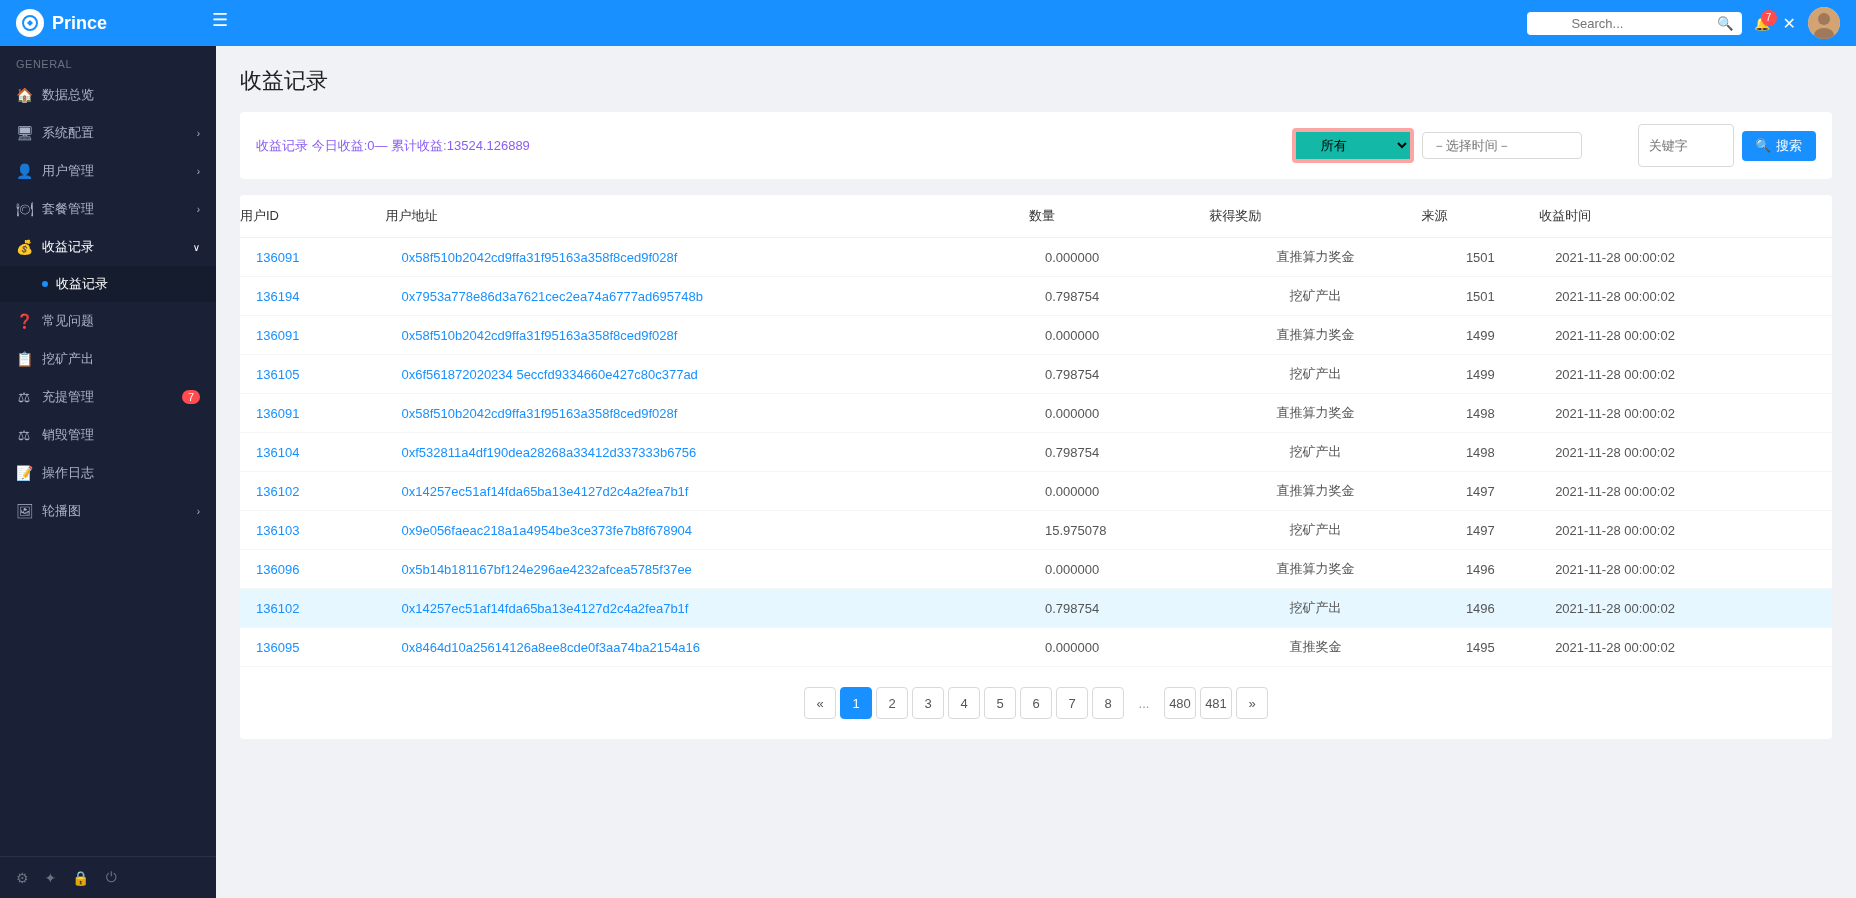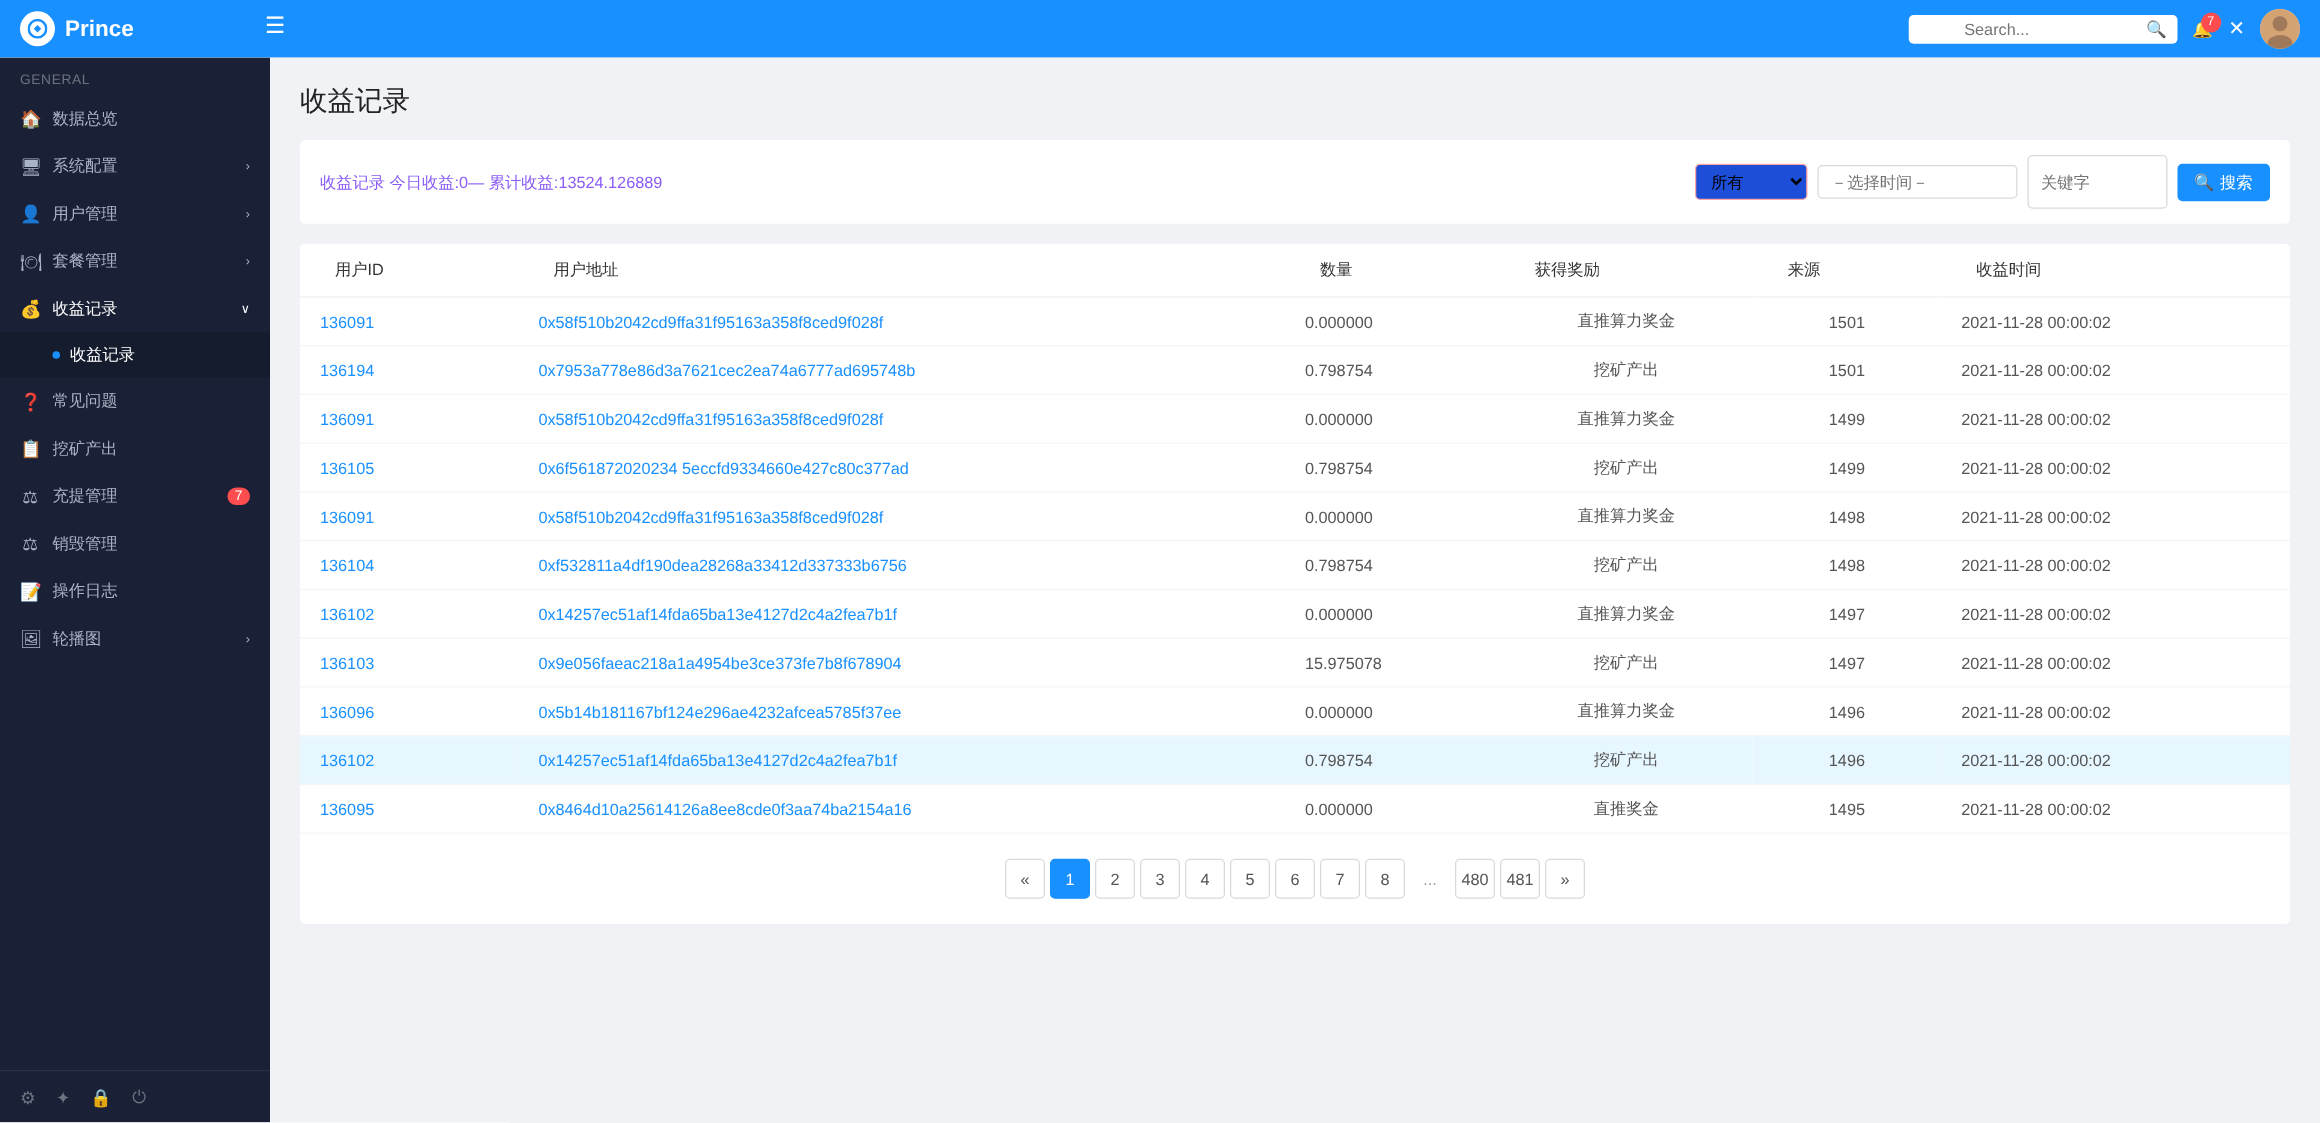--- a/index.html
+++ b/index.html
@@ -107,64 +107,65 @@
       align-items: center;
       justify-content: space-between;
       margin-bottom: 16px;
       background: white;
       padding: 12px 16px;
       border-radius: 4px;
     }
     .toolbar-info { font-size: 13px; color: #8b5cf6; }
     .toolbar-right { display: flex; align-items: center; gap: 8px; }
     .select-box {
-      border: 1px solid #fca5a5;
-      border-radius: 4px;
-      padding: 5px 8px;
-      font-size: 13px;
-      background: #1d4ed8;
+      border: 4px solid #fca5a5;
+      border-radius: 4px;
+      padding: 5px 21px;
+      font-size: 13px;
+      background: #14b8a6;
       cursor: pointer;
       outline: none;
     }
     .date-input {
       border: 1px solid #d9d9d9;
       border-radius: 4px;
       padding: 5px 10px;
       font-size: 13px;
       width: 160px;
       outline: none;
       color: #bbb;
     }
     .keyword-input {
       border: 1px solid #d9d9d9;
       border-radius: 4px;
       padding: 13px 10px;
       font-size: 13px;
-      width: 112px;
+      width: 96px;
       outline: none;
+      margin-left: 48px;
     }
     .search-btn {
       background: #1890ff;
       color: white;
       border: none;
       border-radius: 4px;
       padding: 6px 14px;
       font-size: 13px;
       cursor: pointer;
       display: flex;
       align-items: center;
       gap: 4px;
     }
 
     
     .table-container { background: white; border-radius: 4px; overflow: hidden; }
     table { width: 100%; border-collapse: collapse; }
     thead th {
       background: white;
-      padding: 12px 28px;
+      padding: 12px 0;
       text-align: left;
       font-weight: 500;
       color: #333;
       border-bottom: 1px solid #f0f0f0;
       font-size: 13px;
     }
     tbody tr { border-bottom: 1px solid #f5f5f5; }
     tbody tr.highlighted { background: #e6f7ff; }
     tbody td {
       padding: 10px 16px;

